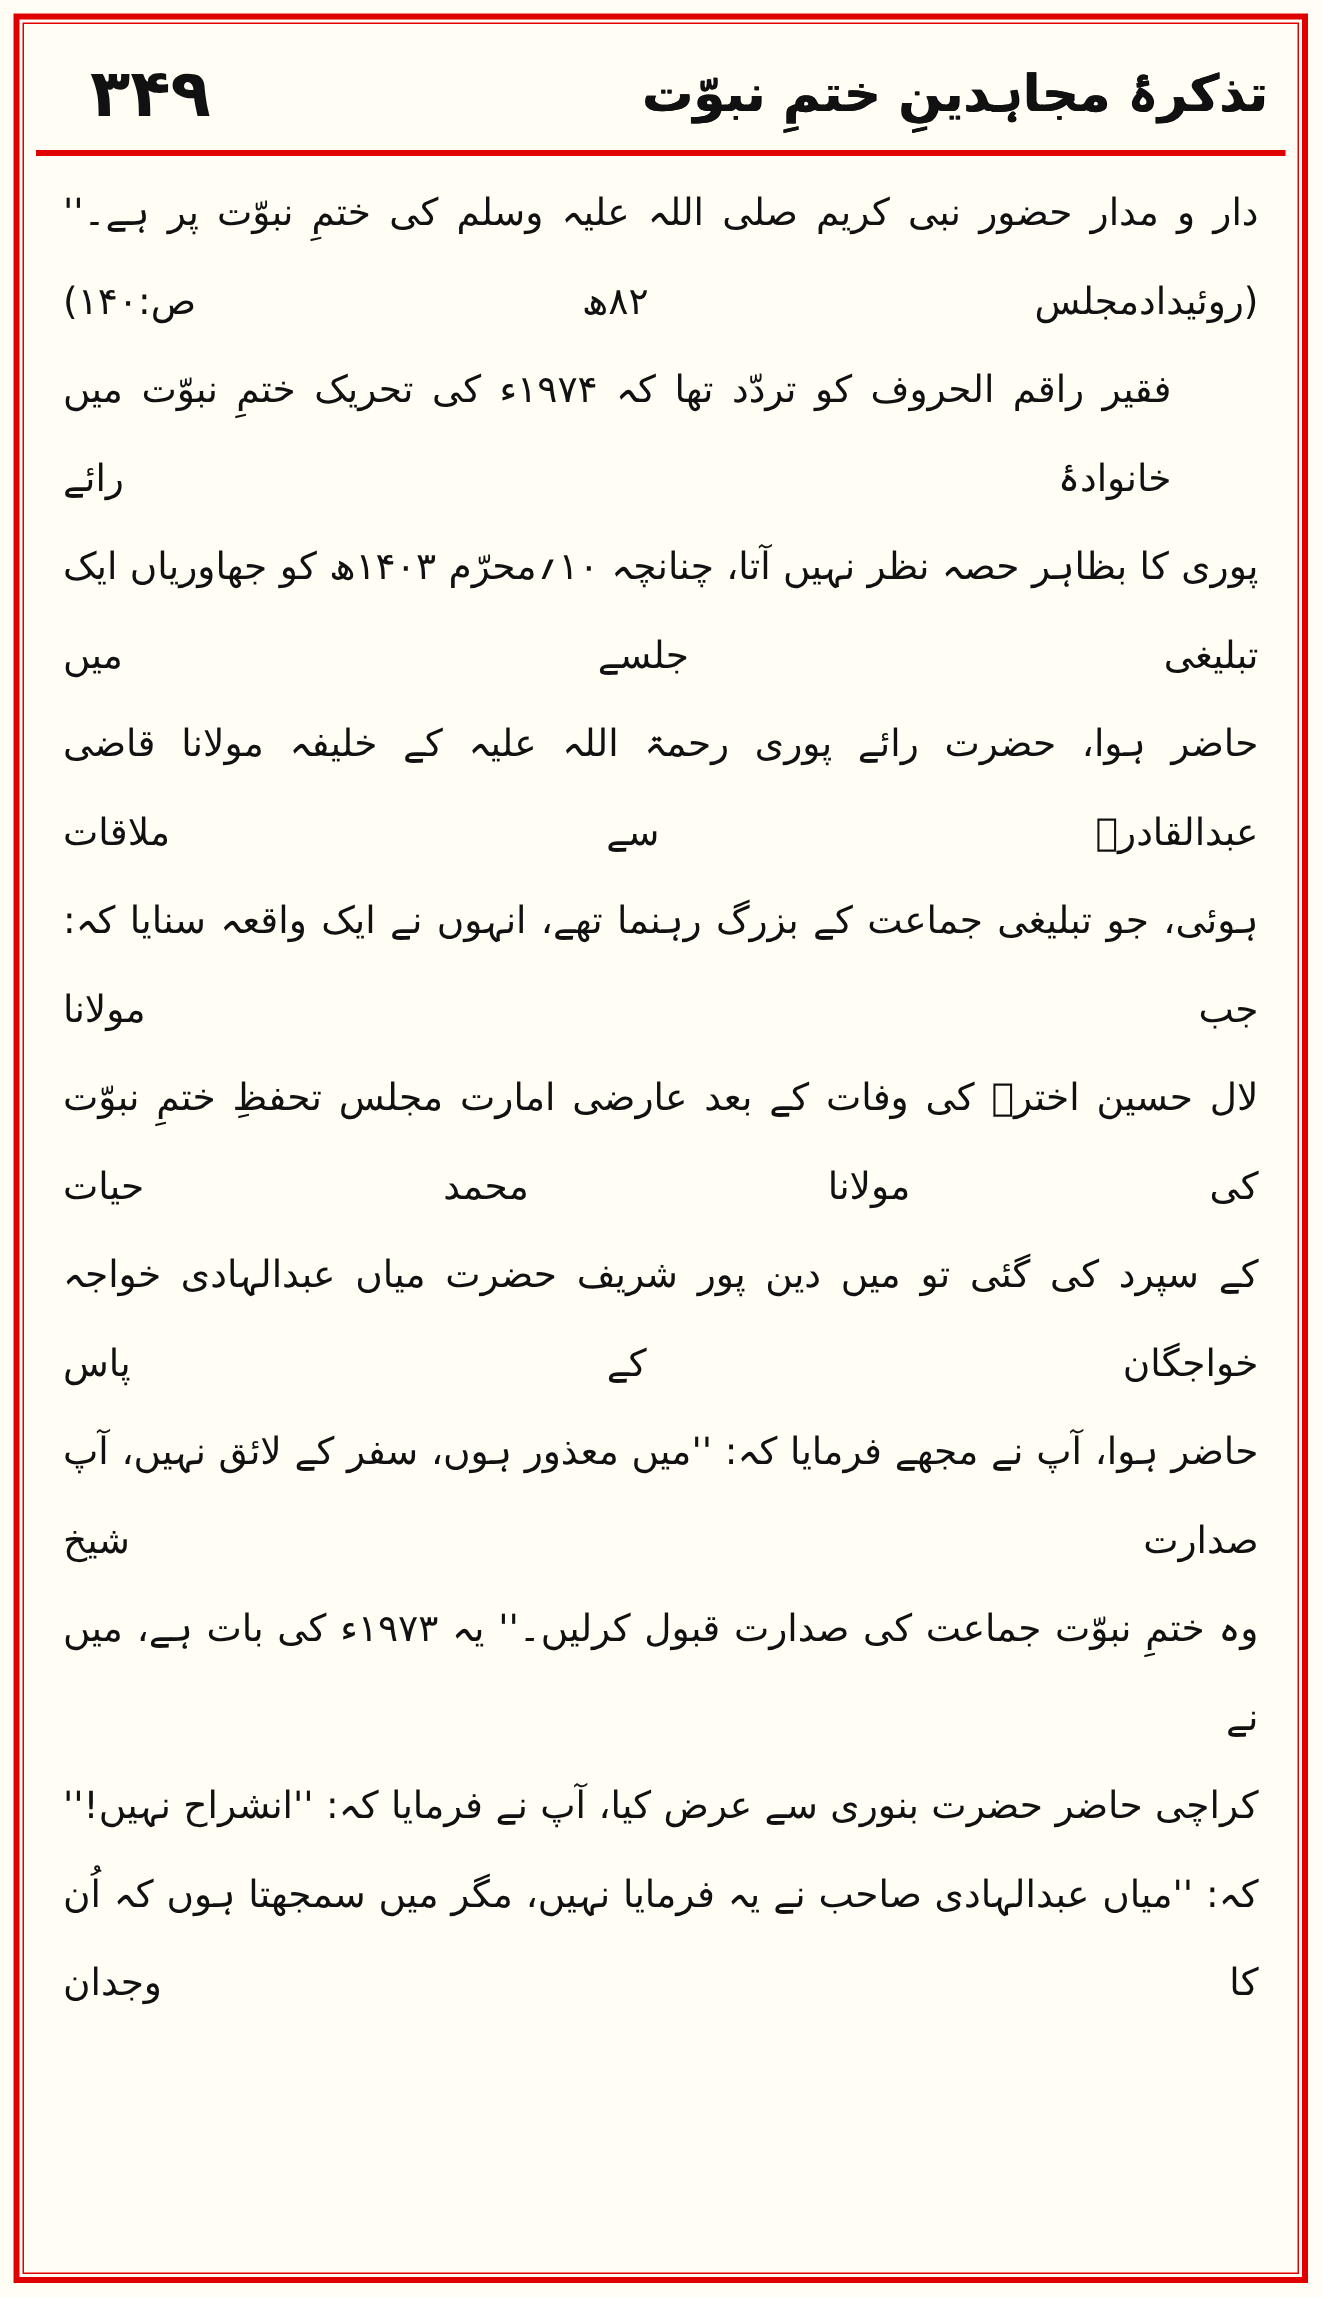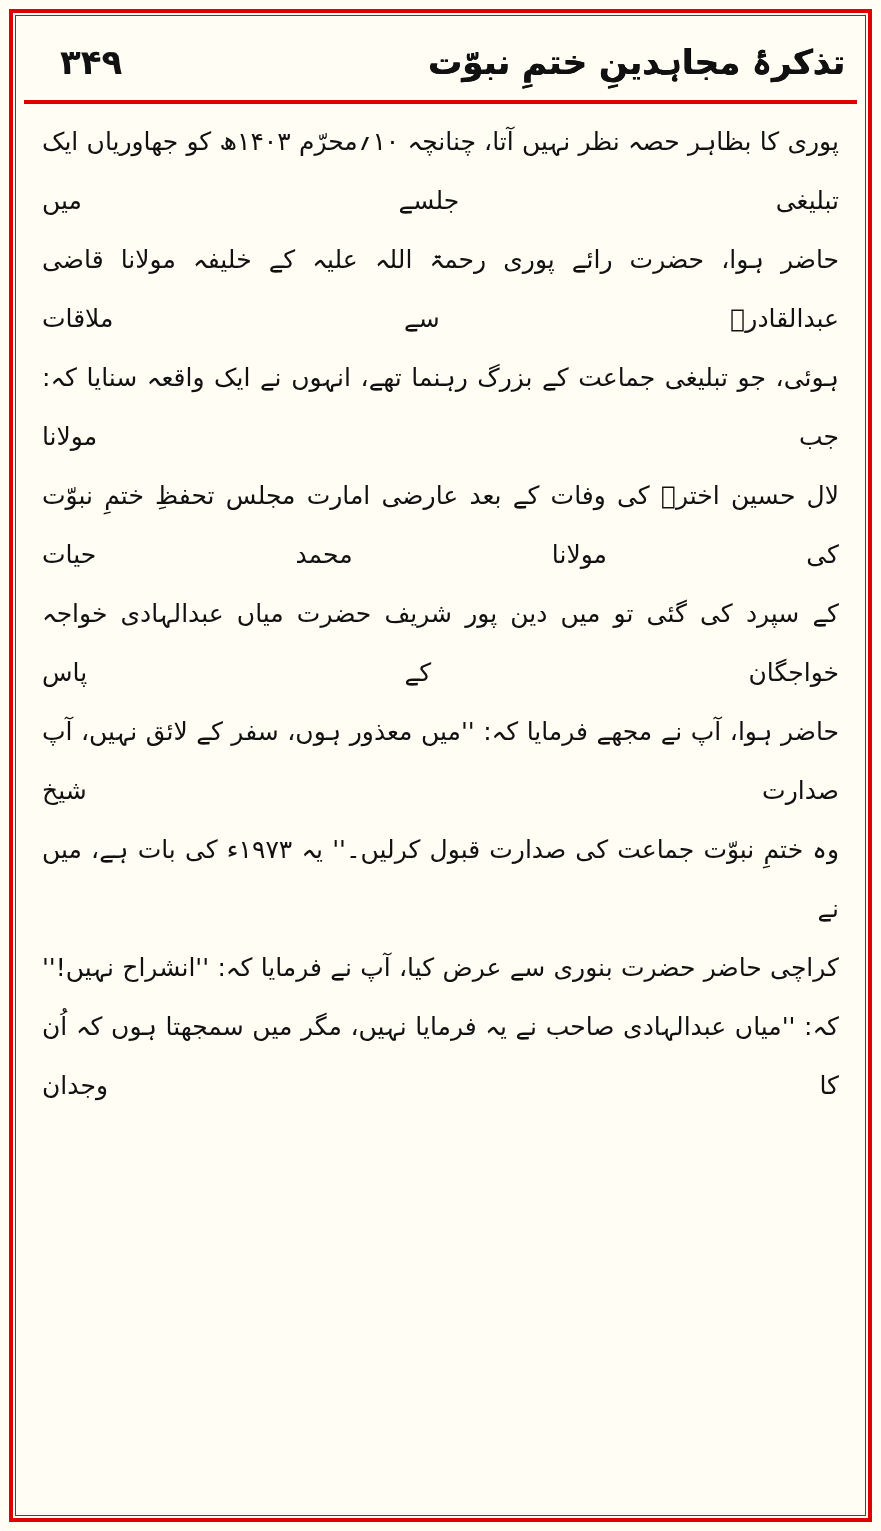--- a/index.html
+++ b/index.html
@@ -19,21 +19,21 @@
     border:1px solid #e10000;
     display:flex; flex-direction:column;
     overflow:hidden;
   }
   header {
     display:flex; justify-content:space-between; align-items:center;
     padding:12px 20px 4px 44px;
     height:84px;
   }
   .page-number {
-    font-size:34px; font-weight:bold;
+    font-size:44px; font-weight:bold;
   }
   .doc-title {
     font-size:34px; font-weight:bold;
     direction:rtl;
     letter-spacing:-1px;
     text-shadow:0.6px 0 0 #000;
   }
   .rule {
     height:4px; background:#e10000; margin:0 8px;
   }
@@ -58,20 +58,22 @@
   <div class="inner">
 
     <header>
       <div class="page-number">۳۴۹</div>
       <div class="doc-title">تذکرۂ مجاہدینِ ختمِ نبوّت</div>
     </header>
 
     <div class="rule"></div>
 
     <main class="body">
+      <p>دار و مدار حضور نبی کریم صلی اللہ علیہ وسلم کی ختمِ نبوّت پر ہے۔'' (روئیدادمجلس ۸۲ھ ص:۱۴۰)</p>
+      <p class="indent">فقیر راقم الحروف کو تردّد تھا کہ ۱۹۷۴ء کی تحریک ختمِ نبوّت میں خانوادۂ رائے</p>
       <p>پوری کا بظاہر حصہ نظر نہیں آتا، چنانچہ ۱۰؍محرّم ۱۴۰۳ھ کو جھاوریاں ایک تبلیغی جلسے میں</p>
       <p>حاضر ہوا، حضرت رائے پوری رحمۃ اللہ علیہ کے خلیفہ مولانا قاضی عبدالقادرؒ سے ملاقات</p>
       <p>ہوئی، جو تبلیغی جماعت کے بزرگ رہنما تھے، انہوں نے ایک واقعہ سنایا کہ: جب مولانا</p>
       <p>لال حسین اخترؒ کی وفات کے بعد عارضی امارت مجلس تحفظِ ختمِ نبوّت کی مولانا محمد حیات</p>
       <p>کے سپرد کی گئی تو میں دین پور شریف حضرت میاں عبدالہادی خواجہ خواجگان کے پاس</p>
       <p>حاضر ہوا، آپ نے مجھے فرمایا کہ: ''میں معذور ہوں، سفر کے لائق نہیں، آپ صدارت شیخ</p>
       <p>وہ ختمِ نبوّت جماعت کی صدارت قبول کرلیں۔'' یہ ۱۹۷۳ء کی بات ہے، میں نے</p>
       <p>کراچی حاضر حضرت بنوری سے عرض کیا، آپ نے فرمایا کہ: ''انشراح نہیں!''</p>
       <p>کہ: ''میاں عبدالہادی صاحب نے یہ فرمایا نہیں، مگر میں سمجھتا ہوں کہ اُن کا وجدان</p>
 

